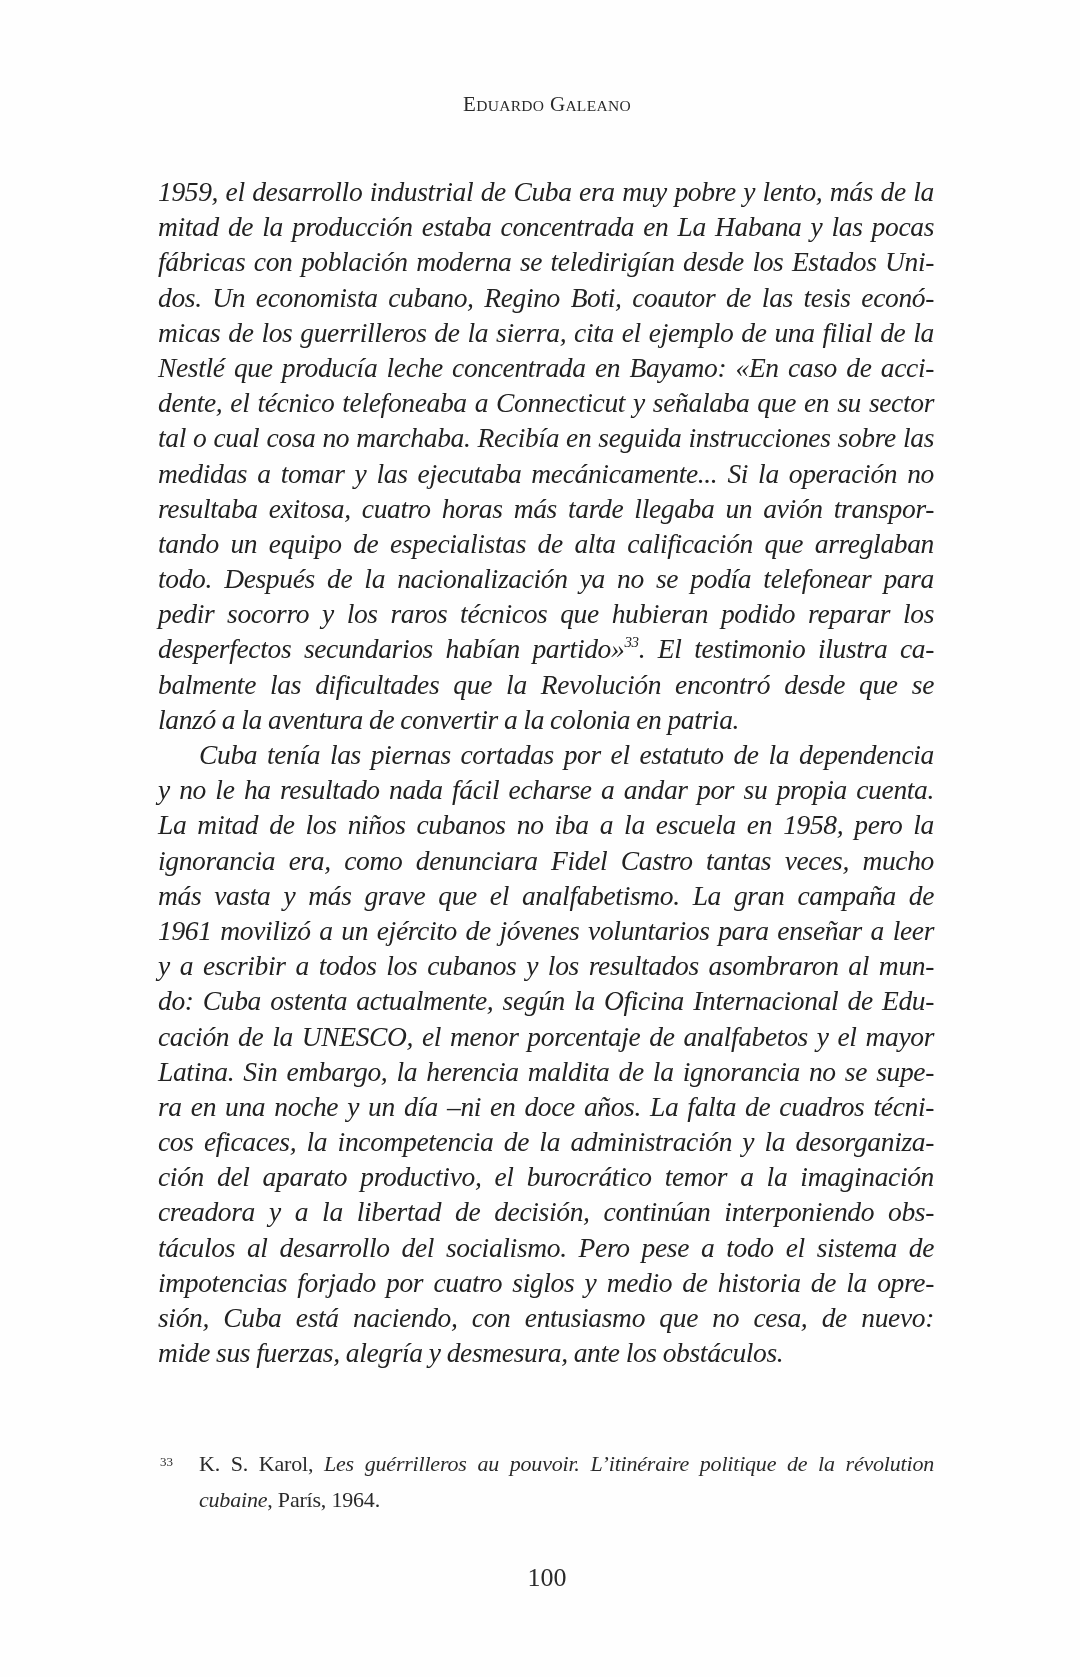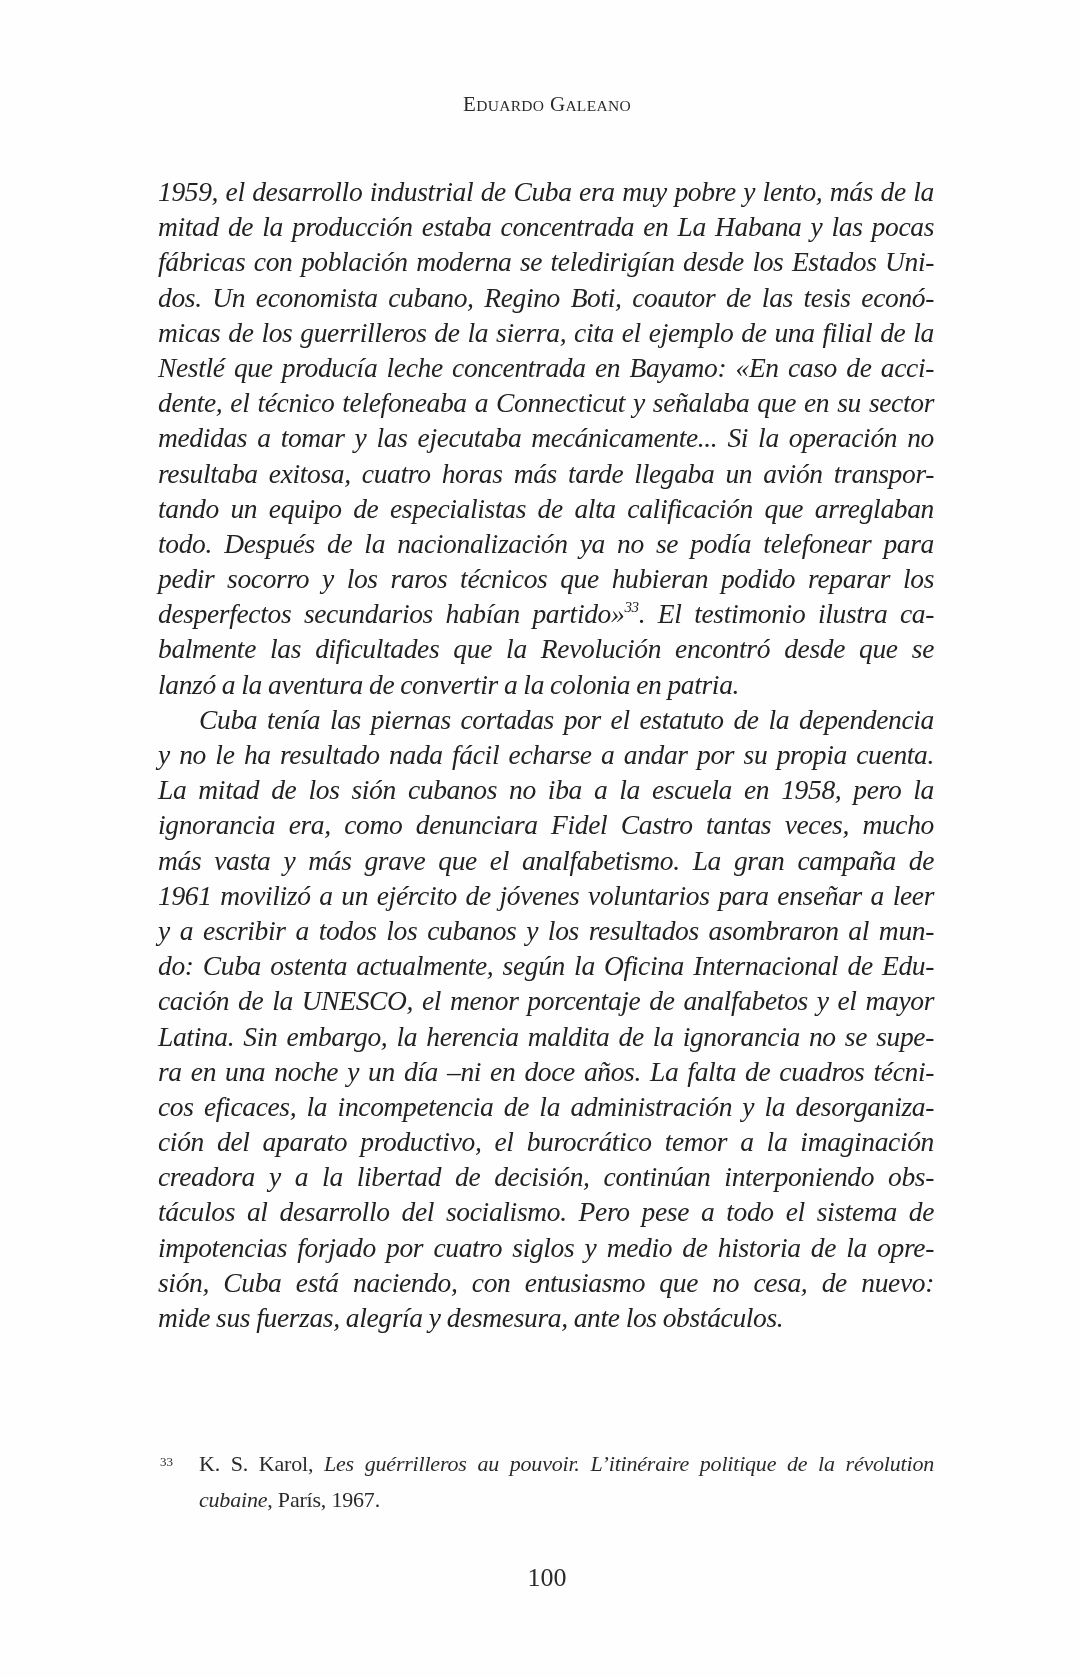--- a/index.html
+++ b/index.html
@@ -32,34 +32,35 @@
   <div class="body-text">
 
     <div>
       <span class="line">1959, el desarrollo industrial de Cuba era muy pobre y lento, más de la</span>
       <span class="line">mitad de la producción estaba concentrada en La Habana y las pocas</span>
       <span class="line">fábricas con población moderna se teledirigían desde los Estados Uni-</span>
       <span class="line">dos. Un economista cubano, Regino Boti, coautor de las tesis econó-</span>
       <span class="line">micas de los guerrilleros de la sierra, cita el ejemplo de una filial de la</span>
       <span class="line">Nestlé que producía leche concentrada en Bayamo: «En caso de acci-</span>
       <span class="line">dente, el técnico telefoneaba a Connecticut y señalaba que en su sector</span>
+      <span class="line">tal o cual cosa no marchaba. Recibía en seguida instrucciones sobre las</span>
       <span class="line">medidas a tomar y las ejecutaba mecánicamente... Si la operación no</span>
       <span class="line">resultaba exitosa, cuatro horas más tarde llegaba un avión transpor-</span>
       <span class="line">tando un equipo de especialistas de alta calificación que arreglaban</span>
       <span class="line">todo. Después de la nacionalización ya no se podía telefonear para</span>
       <span class="line">pedir socorro y los raros técnicos que hubieran podido reparar los</span>
       <span class="line"><span>desperfectos secundarios habían partido»</span><sup>33</sup><span>. El testimonio ilustra ca-</span></span>
       <span class="line">balmente las dificultades que la Revolución encontró desde que se</span>
       <span class="line last">lanzó a la aventura de convertir a la colonia en patria.</span>
     </div>
 
     <div>
       <span class="line indent">Cuba tenía las piernas cortadas por el estatuto de la dependencia</span>
       <span class="line">y no le ha resultado nada fácil echarse a andar por su propia cuenta.</span>
-      <span class="line">La mitad de los sión cubanos no iba a la escuela en 1958, pero la</span>
+      <span class="line">La mitad de los niños cubanos no iba a la escuela en 1958, pero la</span>
       <span class="line">ignorancia era, como denunciara Fidel Castro tantas veces, mucho</span>
       <span class="line">más vasta y más grave que el analfabetismo. La gran campaña de</span>
       <span class="line">1961 movilizó a un ejército de jóvenes voluntarios para enseñar a leer</span>
       <span class="line">y a escribir a todos los cubanos y los resultados asombraron al mun-</span>
       <span class="line">do: Cuba ostenta actualmente, según la Oficina Internacional de Edu-</span>
       <span class="line">cación de la UNESCO, el menor porcentaje de analfabetos y el mayor</span>
       <span class="line">Latina. Sin embargo, la herencia maldita de la ignorancia no se supe-</span>
       <span class="line">ra en una noche y un día –ni en doce años. La falta de cuadros técni-</span>
       <span class="line">cos eficaces, la incompetencia de la administración y la desorganiza-</span>
       <span class="line">ción del aparato productivo, el burocrático temor a la imaginación</span>
@@ -67,17 +68,17 @@
       <span class="line">táculos al desarrollo del socialismo. Pero pese a todo el sistema de</span>
       <span class="line">impotencias forjado por cuatro siglos y medio de historia de la opre-</span>
       <span class="line">sión, Cuba está naciendo, con entusiasmo que no cesa, de nuevo:</span>
       <span class="line last">mide sus fuerzas, alegría y desmesura, ante los obstáculos.</span>
     </div>
   </div>
 
   <div class="footnote">
     <span class="fn-num">33</span>
     <span class="fn-line"><span>K. S. Karol, </span><i>Les guérrilleros au pouvoir. L’itinéraire politique de la révolution</i></span>
-    <span class="fn-line last"><i>cubaine</i><span>, París, 1967.</span></span>
+    <span class="fn-line last"><i>cubaine</i><span>, París, 1964.</span></span>
   </div>
 
   <div class="page-number">100</div>
 </div>
 
 </body></html>

